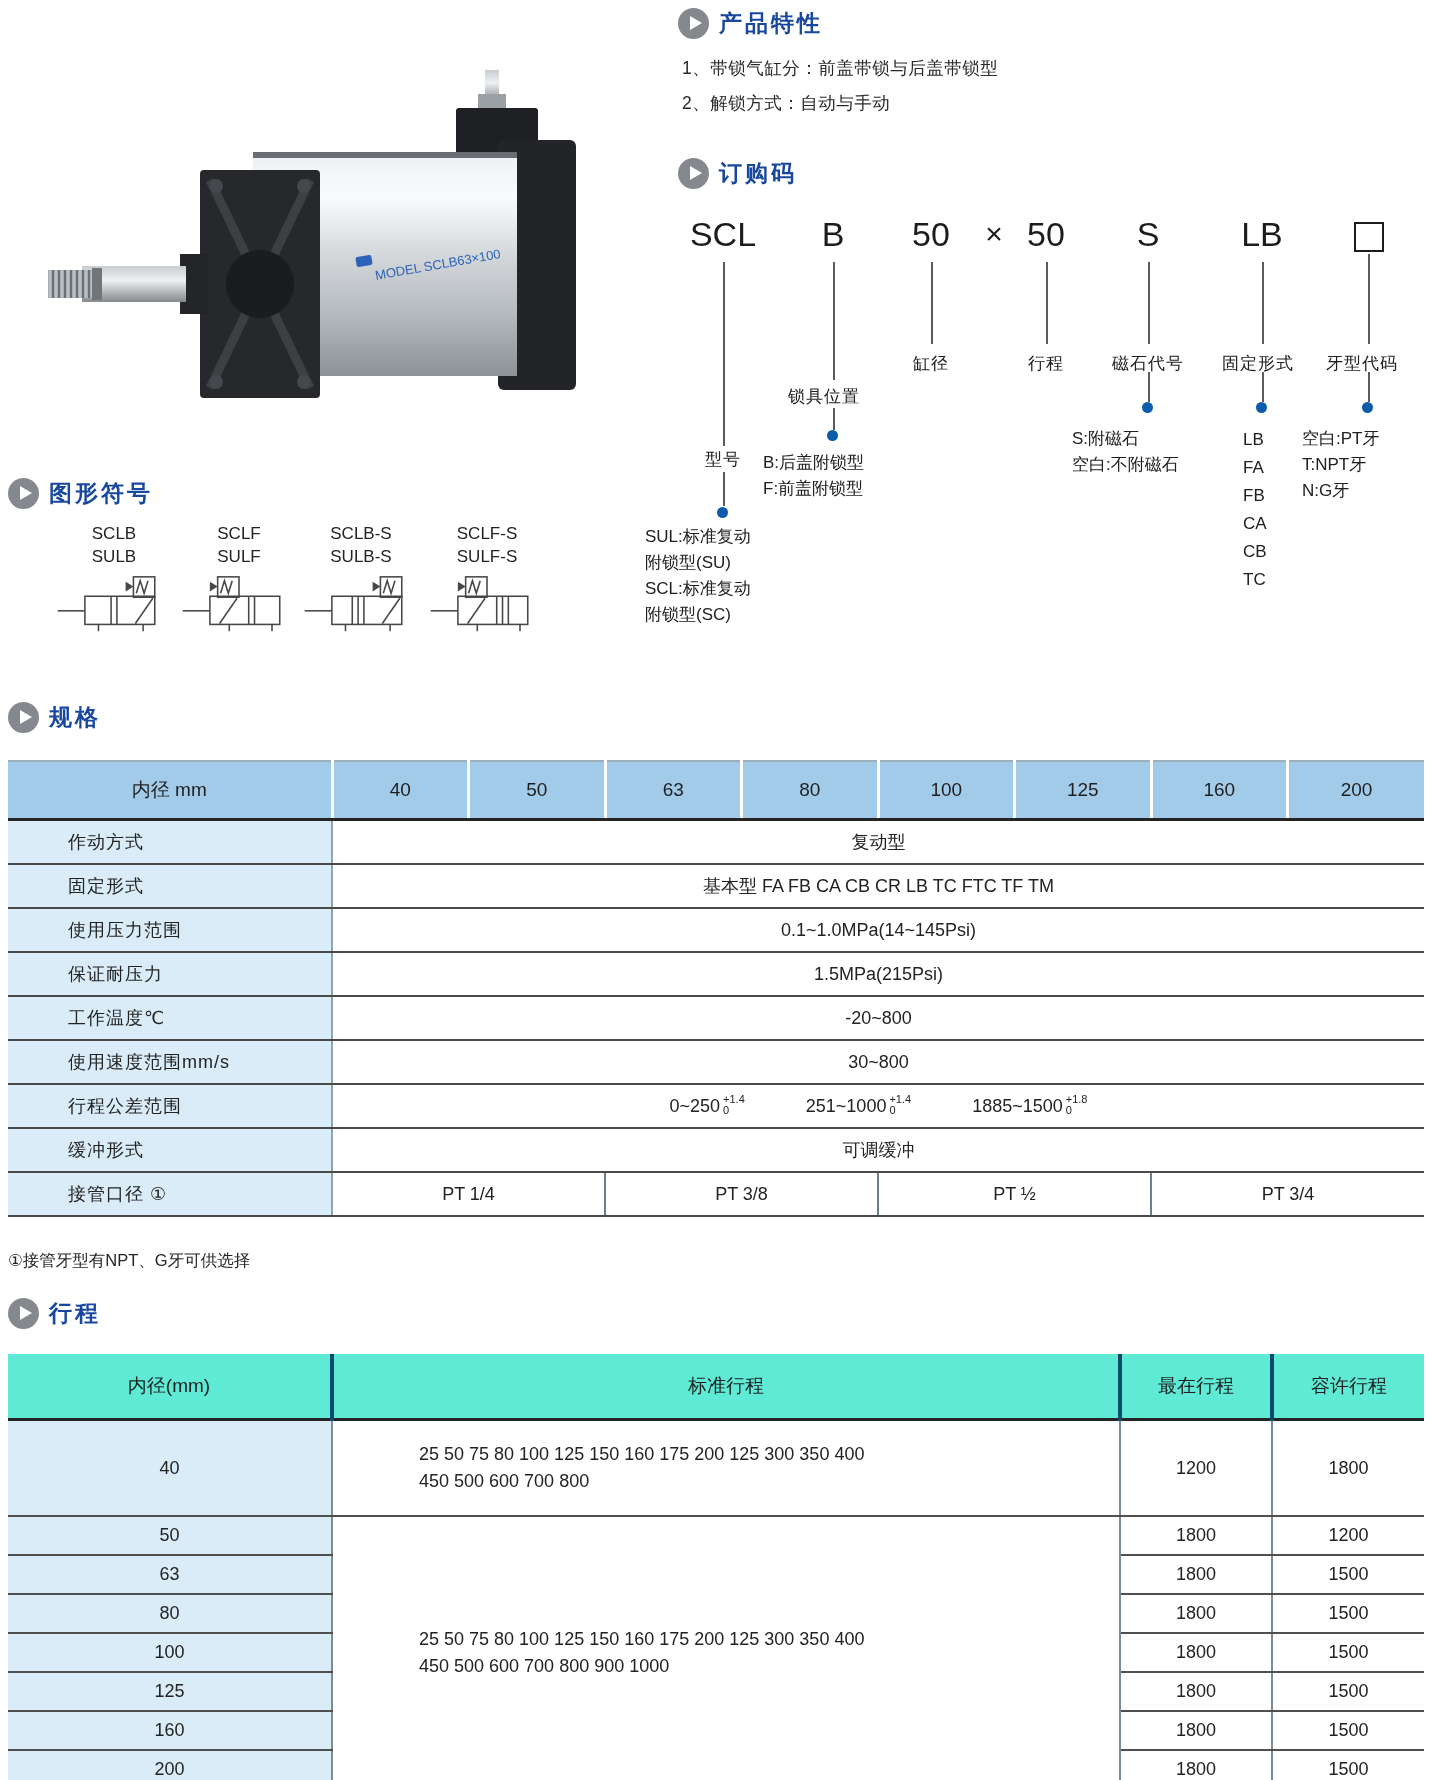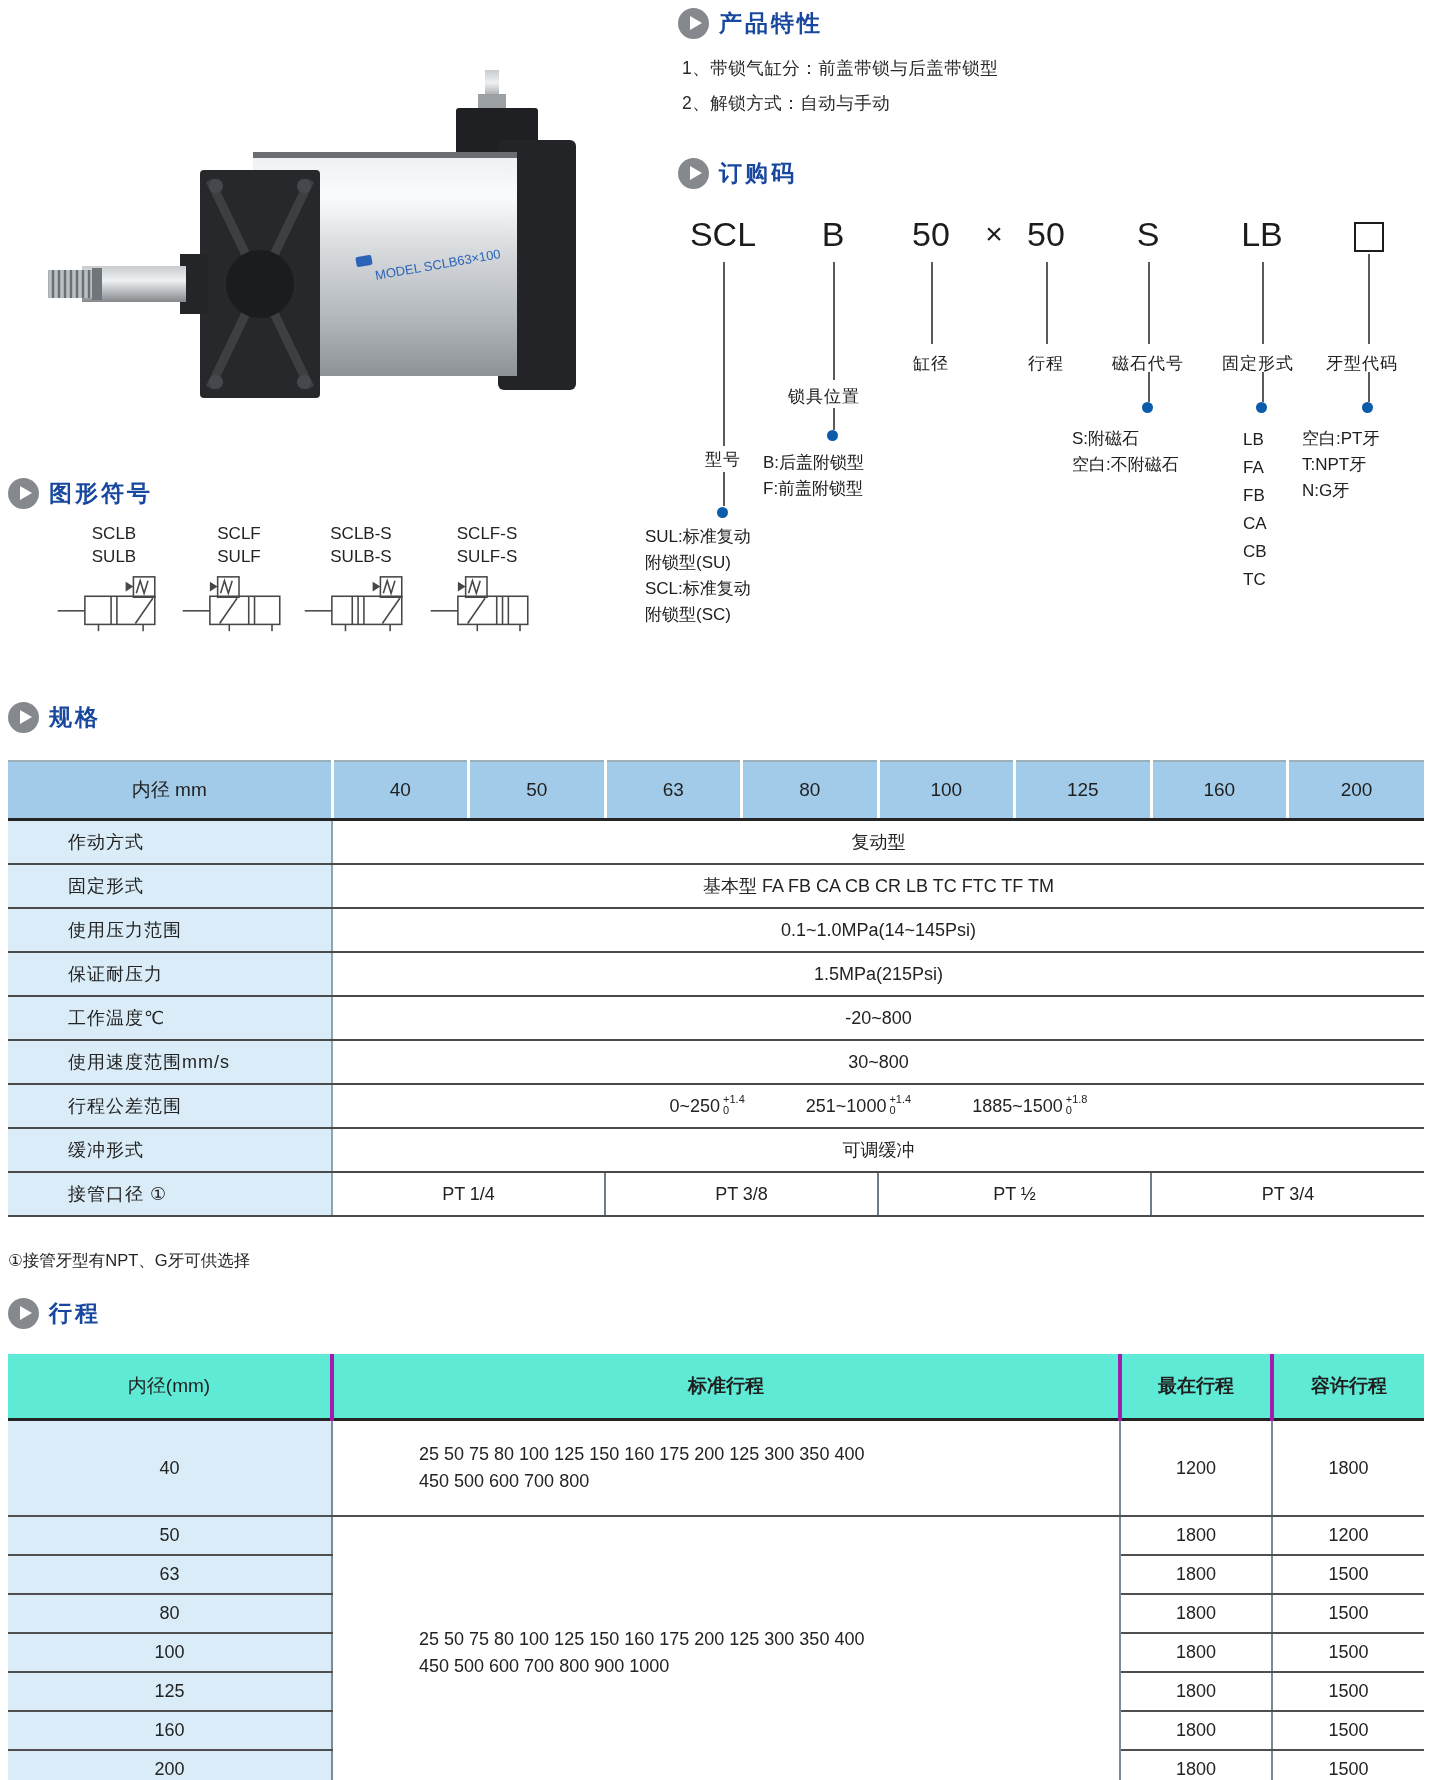--- a/index.html
+++ b/index.html
@@ -41,21 +41,21 @@
   .spec-table td.rowlabel{background:#d9ecf8;text-align:left;padding-left:60px;border-right:2px solid #8ea4b0;letter-spacing:1px;}
   .spec-table td.val{text-align:center;}
   .spec-table td.pipe{text-align:center;}
   .spec-table td.pipe + td.pipe{border-left:2px solid #6d7d88;}
   .tolgroup{display:inline-flex;align-items:flex-end;margin:0 28px;}
   .supsub{display:inline-flex;flex-direction:column;font-size:11px;line-height:11px;margin-left:3px;align-items:flex-start;transform:translateY(-1px);}
   .footnote{position:absolute;font-size:16.5px;color:#242424;}
 
   .stroke-table{left:8px;top:1354px;width:1416px;}
   .stroke-table th{height:64px;background:#5eead4;font-size:19px;color:#1f1f1f;border-bottom:3px solid #242424;}
-  .stroke-table th + th{border-left:4px solid #a21caf;font-weight:bold;}
+  .stroke-table th + th{border-left:4px solid #0c4a6e;}
   .stroke-table td{font-size:18px;border-bottom:2px solid #4f4f4f;text-align:center;vertical-align:middle;}
   .stroke-table td.bore{background:#d9ecf8;border-right:2px solid #7c8c96;}
   .stroke-table td.strokes{text-align:left;padding-left:86px;line-height:27px;border-right:2px solid #7c8c96;}
   .stroke-table td.maxv{border-right:2px solid #7c8c96;}
   .r40 td{height:94px;}
   .rr td{height:37px;}
 </style>
 </head>
 <body>
 

